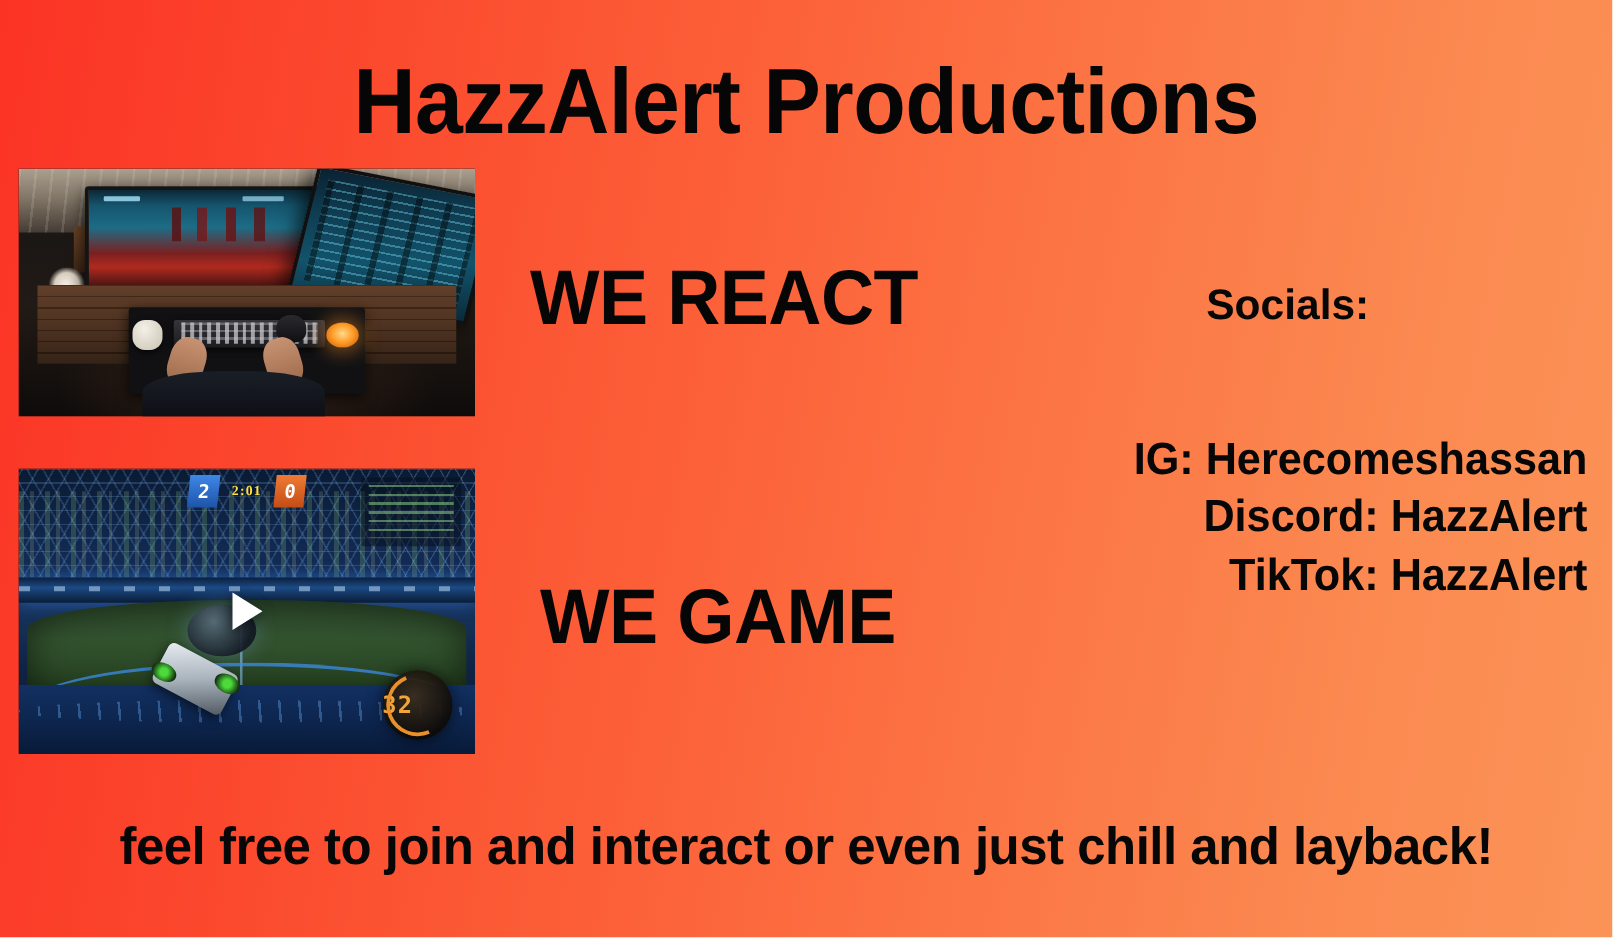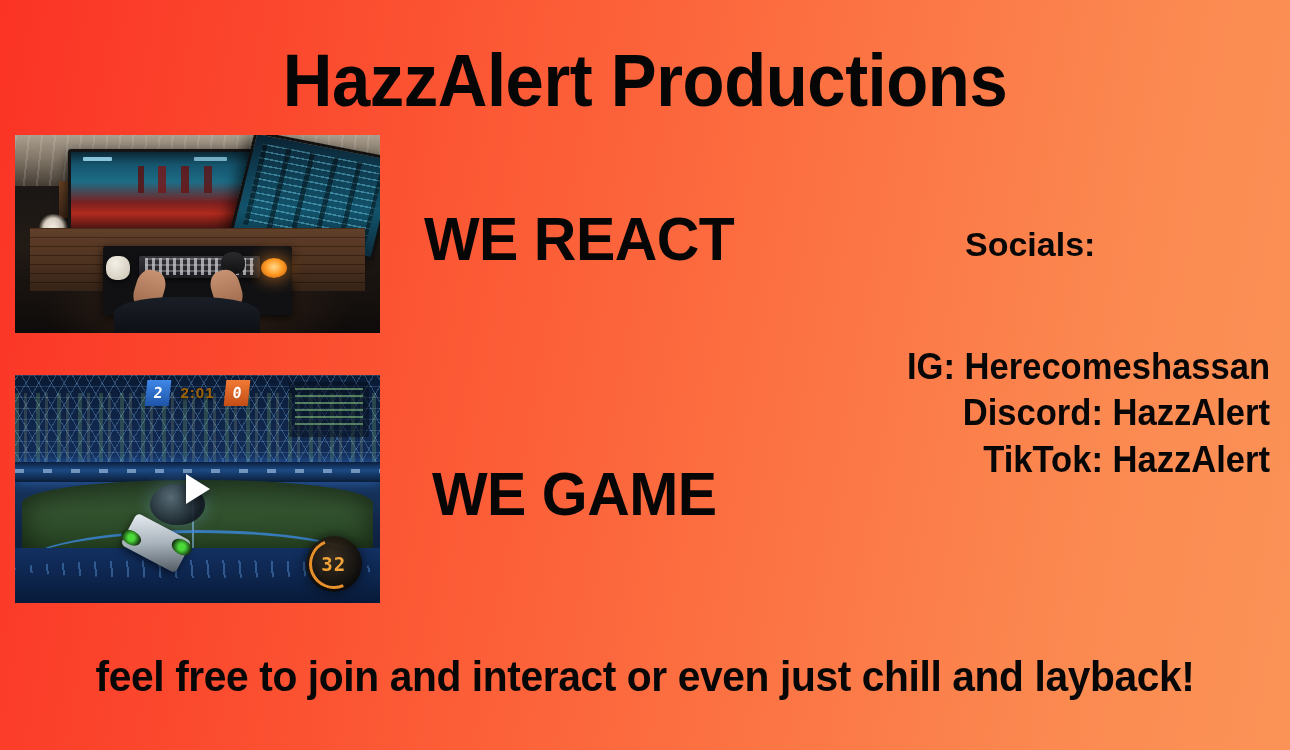--- a/index.html
+++ b/index.html
@@ -249,38 +249,38 @@
   .score-box {
     width:24px; height:26px;
     display:flex; align-items:center; justify-content:center;
     font-family:"DejaVu Sans Mono", monospace;
     font-size:15px; font-weight:bold; color:#fff;
     transform:skewX(-6deg);
   }
   .score-blue   { background:linear-gradient(180deg,#3f87e8,#1d54a8); }
   .score-orange { background:linear-gradient(180deg,#f07a34,#c44d16); }
   .hud-timer {
-    font-family:Liberation Sans, sans-serif;
-    font-size:15px; font-weight:bold; color:#a16207;
+    font-family:Liberation Serif, serif;
+    font-size:11px; font-weight:bold; color:#fde047;
     letter-spacing:1px;
     text-shadow:0 1px 3px rgba(0,0,0,.9);
   }
   .hud-points {
     position:absolute; left:0; top:21%; width:100%;
     text-align:center;
     font-family:"DejaVu Sans Mono", monospace;
     font-size:22px; font-weight:bold; color:#fff;
     letter-spacing:1px;
     text-shadow:0 2px 5px rgba(0,0,0,.85);
   }
   .hud-boost {
     position:absolute; right:5%; bottom:5%;
     width:56px; height:56px; border-radius:50%;
     background:radial-gradient(circle at 45% 38%, rgba(60,46,28,.92), rgba(12,10,8,.95) 72%);
-    display:flex; align-items:center; justify-content:center;
+    display:flex; align-items:center; justify-content:flex-start;
     box-shadow:0 0 12px rgba(0,0,0,.6);
   }
   .hud-boost:after {
     content:""; position:absolute; inset:3px;
     border-radius:50%;
     border:3px solid transparent;
     border-bottom-color:#e8912c;
     border-left-color:#e8912c;
     transform:rotate(22deg);
   }

